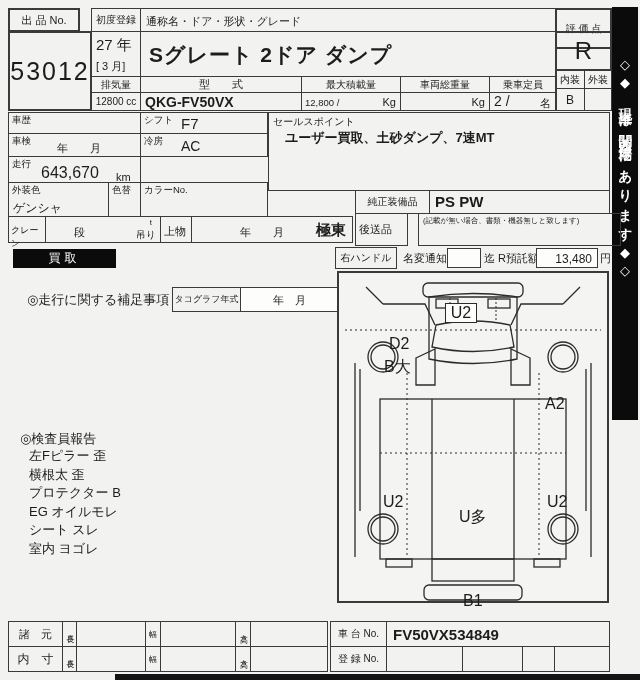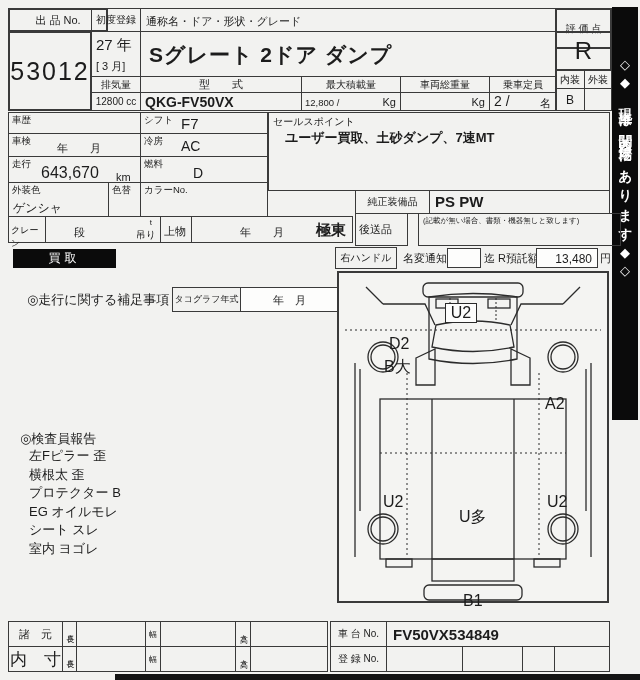--- a/index.html
+++ b/index.html
@@ -44,21 +44,21 @@
 <div id="sheet">
 
   <div class="abs banner" style="left:612px;top:7px;width:26px;height:413px;">
     <span class="dia">◇</span>
     <span class="dia">◆</span>
     <span class="vtext">現車は関西会場にあります</span>
     <span class="dia">◆</span>
     <span class="dia">◇</span>
   </div>
 
-  <div class="cell thick ctr" style="left:8px;top:8px;width:100px;height:24px;font-size:11px;">出 品 No.</div>
+  <div class="cell thick ctr" style="left:8px;top:8px;width:72px;height:24px;font-size:11px;">出 品 No.</div>
   <div class="cell thick ctr bignum" style="left:8px;top:31px;width:84px;height:80px;">53012</div>
 
   <div class="cell ctr lbl" style="left:91px;top:8px;width:50px;height:24px;">初度登録</div>
   <div class="cell" style="left:91px;top:31px;width:50px;height:46px;">
     <div class="abs" style="left:4px;top:4px;font-size:15px;">27 年</div>
     <div class="abs" style="left:4px;top:27px;font-size:11px;">[ 3 月]</div>
   </div>
 
   <div class="cell" style="left:140px;top:8px;width:417px;height:24px;">
     <div class="abs" style="left:5px;top:5px;font-size:11px;">通称名・ドア・形状・グレード</div>
@@ -113,24 +113,20 @@
   </div>
   <div class="cell" style="left:140px;top:133px;width:128px;height:24px;">
     <span class="corner-lbl">冷房</span>
     <span class="abs" style="left:40px;top:4px;font-size:14px;">AC</span>
   </div>
 
   <div class="cell" style="left:8px;top:156px;width:133px;height:27px;">
     <span class="corner-lbl">走行</span>
     <span class="abs" style="left:32px;top:7px;font-size:16px;">643,670</span>
     <span class="abs" style="left:107px;top:14px;font-size:11px;">km</span>
-  </div>
-  <div class="cell" style="left:140px;top:156px;width:128px;height:27px;">
-    <span class="corner-lbl">燃料</span>
-    <span class="abs" style="left:52px;top:8px;font-size:14px;">D</span>
   </div>
 
   <div class="cell" style="left:8px;top:182px;width:101px;height:35px;">
     <span class="corner-lbl">外装色</span>
     <span class="abs" style="left:4px;top:17px;font-size:12px;">ゲンシャ</span>
   </div>
   <div class="cell" style="left:108px;top:182px;width:33px;height:35px;padding-left:20px;">
     <span class="corner-lbl">色替</span>
   </div>
   <div class="cell" style="left:140px;top:182px;width:128px;height:35px;">
@@ -266,21 +262,21 @@
       <span class="vlabel">長さ</span>
     </div>
   <div class="cell" style="left:76px;top:621px;width:70px;height:26px;"></div>
   <div class="cell ctr" style="left:145px;top:621px;width:16px;height:26px;font-size:8px;">幅</div>
   <div class="cell" style="left:160px;top:621px;width:76px;height:26px;"></div>
   <div class="cell ctr" style="left:235px;top:621px;width:16px;height:26px;">
       <span class="vlabel">高さ</span>
     </div>
   <div class="cell" style="left:250px;top:621px;width:78px;height:26px;"></div>
 
-  <div class="cell ctr" style="left:8px;top:646px;width:55px;height:26px;font-size:17px;">内　寸</div>
+  <div class="cell ctr" style="left:8px;top:646px;width:55px;height:26px;font-size:12px;">内　寸</div>
   <div class="cell ctr" style="left:62px;top:646px;width:15px;height:26px;">
       <span class="vlabel">長さ</span>
     </div>
   <div class="cell" style="left:76px;top:646px;width:70px;height:26px;"></div>
   <div class="cell ctr" style="left:145px;top:646px;width:16px;height:26px;font-size:8px;">幅</div>
   <div class="cell" style="left:160px;top:646px;width:76px;height:26px;"></div>
   <div class="cell ctr" style="left:235px;top:646px;width:16px;height:26px;">
       <span class="vlabel">高さ</span>
     </div>
   <div class="cell" style="left:250px;top:646px;width:78px;height:26px;"></div>

